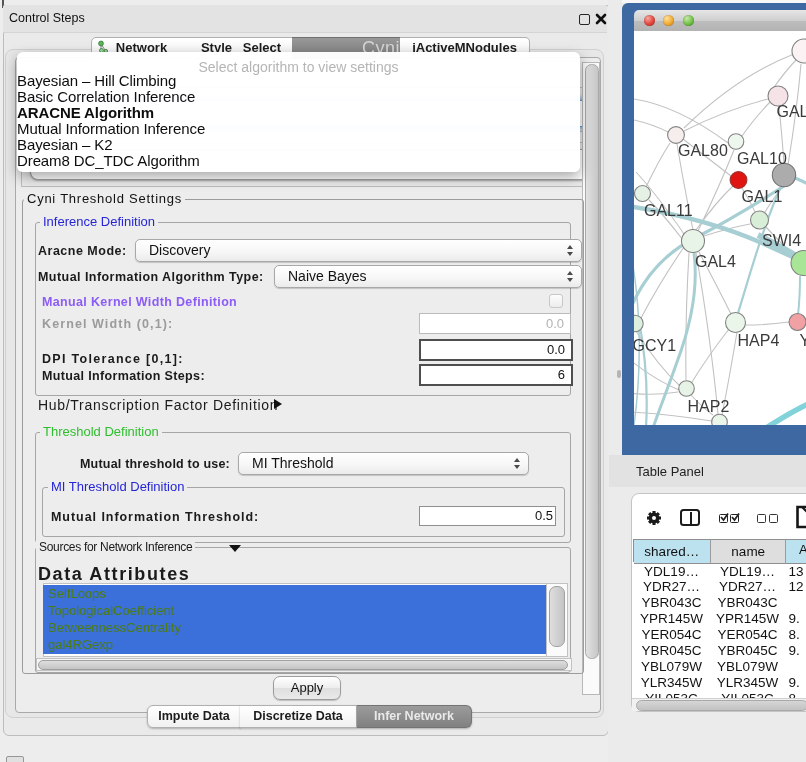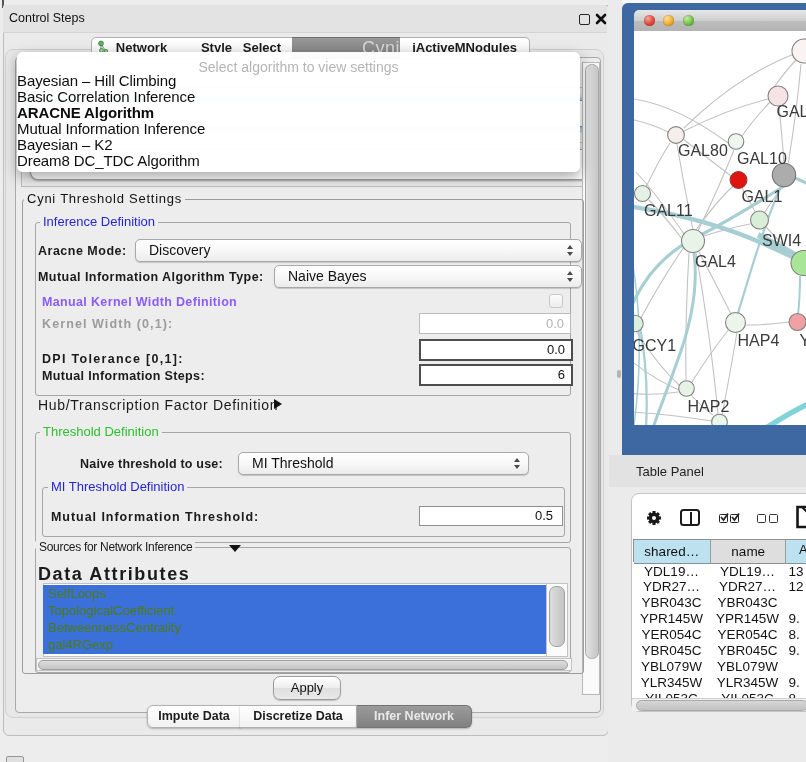--- a/index.html
+++ b/index.html
@@ -54,27 +54,27 @@
 <div class="lb" style="left:42px;top:352px;letter-spacing:1.3px">DPI Tolerance [0,1]:</div>
 <div class="fld" style="left:419px;top:339px;width:144px;height:18px;line-height:18px;border:2px solid #4e4e4e;color:#111;padding-right:6px">0.0</div>
 <div class="lb" style="left:42px;top:369px">Mutual Information Steps:</div>
 <div class="fld" style="left:419px;top:364px;width:144px;height:18px;line-height:18px;border:2px solid #4e4e4e;color:#111;padding-right:6px">6</div>
 
 <div class="a" style="left:38px;top:397px;font-size:14px;letter-spacing:.7px;color:#1a1a1a">Hub/Transcription Factor Definition</div>
 <div class="a" style="left:274px;top:399px;width:0;height:0;border-top:5px solid transparent;border-bottom:5px solid transparent;border-left:8px solid #111"></div>
 
 <div class="grp" style="left:35px;top:432px;width:534px;height:109px"></div>
 <div class="gt" style="left:40px;top:425px;color:#2ebe2e">Threshold Definition</div>
-<div class="lb" style="left:80px;top:457px;letter-spacing:.2px">Naive threshold to use:</div>
+<div class="lb" style="left:80px;top:457px;letter-spacing:.2px">Mutual threshold to use:</div>
 <div class="combo" style="left:238px;top:452px;width:276px;height:21px;line-height:21px;padding-left:13px">MI Threshold<div class="cup"></div><div class="cdn"></div></div>
 
 <div class="grp" style="left:42px;top:487px;width:521px;height:48px"></div>
 <div class="gt" style="left:48px;top:480px;color:#2525d6">MI Threshold Definition</div>
 <div class="lb" style="left:51px;top:510px;letter-spacing:.95px">Mutual Information Threshold:</div>
-<div class="fld" style="left:419px;top:506px;width:133px;height:18px;line-height:18px;border:1.5px solid #8f8f8f;color:#111;padding-right:9px">0.5</div>
+<div class="fld" style="left:419px;top:506px;width:133px;height:18px;line-height:18px;border:1.5px solid #8f8f8f;color:#111;padding-right:2px">0.5</div>
 
 <div class="grp" style="left:35px;top:547px;width:534px;height:124px"></div>
 <div class="gt" style="left:36px;top:540px;color:#1a1a1a;font-size:12px;letter-spacing:-.3px">Sources for Network Inference</div>
 <div class="a" style="left:229px;top:545px;width:0;height:0;border-left:6px solid transparent;border-right:6px solid transparent;border-top:7px solid #111"></div>
 <div class="lb" style="left:38px;top:564px;font-size:18px;letter-spacing:1.6px">Data Attributes</div>
 
 <div class="a" style="left:43px;top:583px;width:523px;height:72px;background:#fff;border:1px solid #c2c2c2"></div>
 <div class="a" style="left:43px;top:585px;width:503px;height:69px;background:#3b6fd9"></div>
 <div class="a" style="left:48px;top:585px;font-size:13px;color:#4d7c0f;line-height:17px">SelfLoops<br>TopologicalCoefficient<br>BetweennessCentrality<br>gal4RGexp</div>
 <div class="a" style="left:546px;top:583px;width:20px;height:72px;background:#fbfbfb;border:1px solid #c2c2c2"></div>

